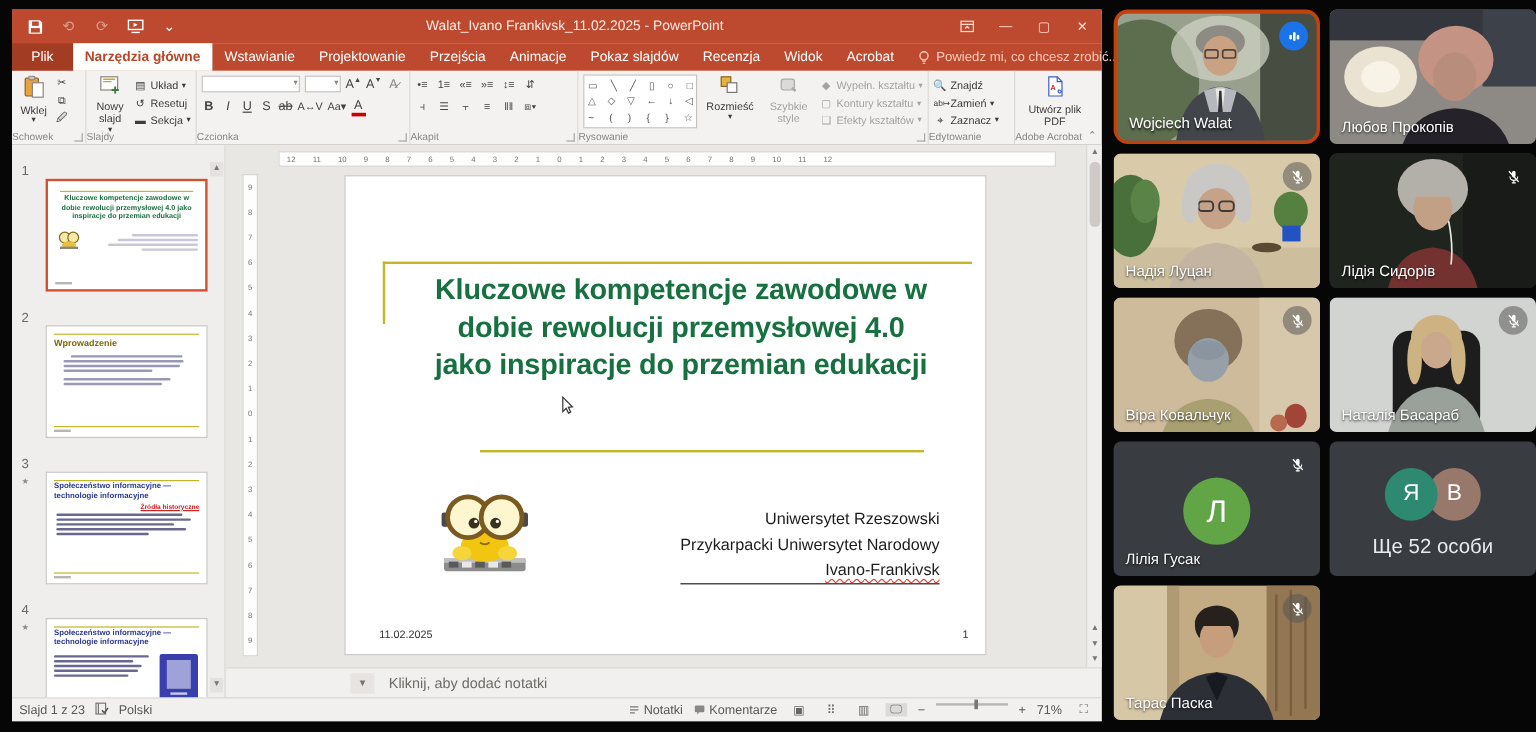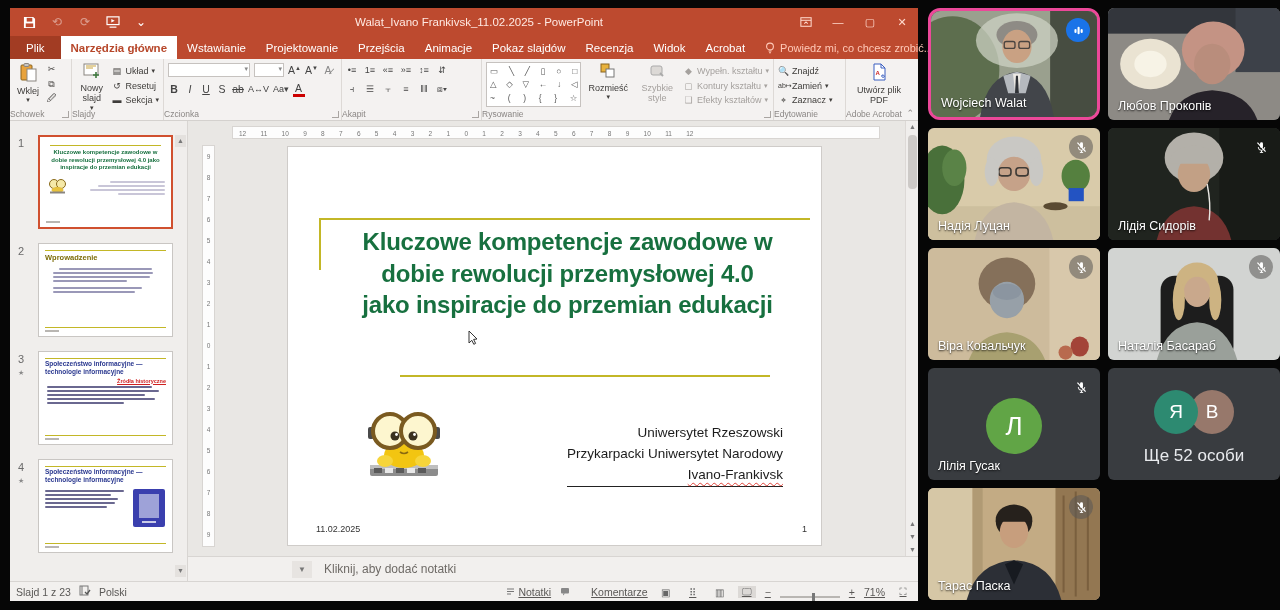--- a/index.html
+++ b/index.html
@@ -46,21 +46,21 @@
   .fbtn { min-width:12px; text-align:center; }
   .shapebox { width:96px; background:#fff; border:1px solid #c6c2bf; display:flex; flex-direction:column; justify-content:space-around; padding:1px 3px; font-size:8.5px; color:#555; }
   .shaperow { display:flex; justify-content:space-between; line-height:1; }
 
   
   .main { flex:1; display:flex; min-height:0; }
   .thumbs { width:178px; background:#f0eeec; border-right:1px solid #d8d5d2; position:relative; padding-top:14px; overflow:hidden; }
   .titem { display:flex; margin:0 14px 14px 8px; }
   .tnumcol { width:20px; font-size:11px; color:#6a6a6a; padding-top:2px; text-align:left; }
   .tstar { font-size:7px; color:#8a8a8a; margin-top:4px; }
-  .tbox { flex:1; background:#fff; border:1px solid #c9c6c3; height:94px; position:relative; padding:6px 6px; overflow:hidden; }
+  .tbox { flex:1; background:#fff; border:1px solid #c9c6c3; height:94px; position:relative; padding:6px 6px; overflow:hidden;margin-top:14px; }
   .titem.sel .tbox { border:2px solid #d0502f; }
   .yline { background:#c3b727; height:1px; }
   .mline { height:2px; border-radius:1px; margin:2px 0; }
   .t-title-green { color:#17703f; font-weight:bold; font-size:6px; text-align:center; line-height:1.25; margin-top:3px; }
   .t-title-olive { color:#7c6c08; font-weight:bold; font-size:7.5px; margin-top:2px; }
   .t-title-navy { color:#2b3990; font-weight:bold; font-size:6.5px; line-height:1.2; margin-top:1px; }
   .t-sub-red { color:#cf2020; font-weight:bold; font-size:5.5px; text-align:right; text-decoration:underline; margin:2px 0 1px; }
   .tfoot { position:absolute; left:6px; right:6px; bottom:4px; }
   .tfoot .yline { margin-bottom:2px; }
   .tdate { width:14px; height:2px; background:#b9b6b2; }
@@ -93,31 +93,31 @@
   .sl-num { position:absolute; right:14px; bottom:11px; font-size:9px; color:#333; }
   .cursor { position:absolute; left:180px; top:183px; }
 
   
   .notesbar { height:25px; background:#f2f0ee; border-top:1px solid #d8d5d2; display:flex; align-items:center; flex:0 0 auto; }
   .notes-collapse { width:20px; height:17px; margin-left:104px; background:#e7e4e1; color:#777; font-size:8px;
     display:flex; align-items:center; justify-content:center; }
   .notes-text { margin-left:12px; font-size:12px; color:#6e6a66; }
   .status { height:20px; background:#f2f0ee; border-top:1px solid #d8d5d2; display:flex; align-items:center;
     font-size:10.5px; color:#5a5856; padding:0 6px; gap:8px; flex:0 0 auto; }
-  .status .right { margin-left:auto; display:flex; align-items:flex-end; gap:9px;text-decoration:underline; }
+  .status .right { margin-left:auto; display:flex; align-items:flex-start; gap:9px; }
   .viewbtn { width:18px; text-align:center; font-size:10px; color:#666; }
   .viewbtn.on { background:#dcd9d6; }
   .zoomtrack { width:60px; height:2px; background:#b9b6b2; position:relative; }
   .zoomthumb { position:absolute; left:32px; top:-3px; width:3px; height:8px; background:#777; }
 
   
   .meet { position:absolute; left:928px; top:8px; width:352px; height:594px;
     display:grid; grid-template-columns:172px 172px; grid-auto-rows:112px; gap:8px; }
   .tile { position:relative; background:#393c40; border-radius:6px; overflow:hidden; }
-  .tile.speaking { border:3px solid #ec4899; border-radius:12px; }
+  .tile.speaking { border:3px solid #c2410c; border-radius:12px; }
   .tile svg.bg { position:absolute; inset:0; width:100%; height:100%; }
   .tname { position:absolute; left:10px; bottom:7px; font-size:12.5px; color:#fff;
     text-shadow:0 1px 2px rgba(0,0,0,.85); white-space:nowrap; }
   .chip { position:absolute; top:7px; right:7px; width:24px; height:24px; border-radius:50%;
     display:flex; align-items:center; justify-content:center; }
   .chip.mute { background:rgba(90,88,86,.55); }
   .chip.audio { background:#1a73e8; }
   .bigavatar { position:absolute; left:50%; top:38px; transform:translate(-50%,0); width:56px; height:56px;
     border-radius:50%; overflow:hidden; display:flex; align-items:center; justify-content:center; }
   .tile.off-green .bigavatar { background:#61a546; top:30px; }
@@ -602,21 +602,21 @@
           </svg>
       </span>
       <span>Polski</span>
       <span class="right">
         <span style="display:flex;gap:3px;align-items:center">
           <svg width="9" height="9" viewBox="0 0 9 9">
               <path d="M1 2h7M1 4.5h7M1 7h4" stroke="#777"></path>
             </svg>
           <span>Notatki</span>
         </span>
-        <span style="display:flex;gap:21px;align-items:center">
+        <span style="display:flex;gap:3px;align-items:center">
           <svg width="10" height="9" viewBox="0 0 10 9">
               <rect x="1" y="1" width="8" height="5.5" rx="1" fill="#888"></rect>
               <path d="M3 6.5L3 8.5 5 6.5z" fill="#888"></path>
             </svg>
           <span>Komentarze</span>
         </span>
         <span class="viewbtn">▣</span>
         <span class="viewbtn">⠿</span>
         <span class="viewbtn">▥</span>
         <span class="viewbtn on">🖵</span>

